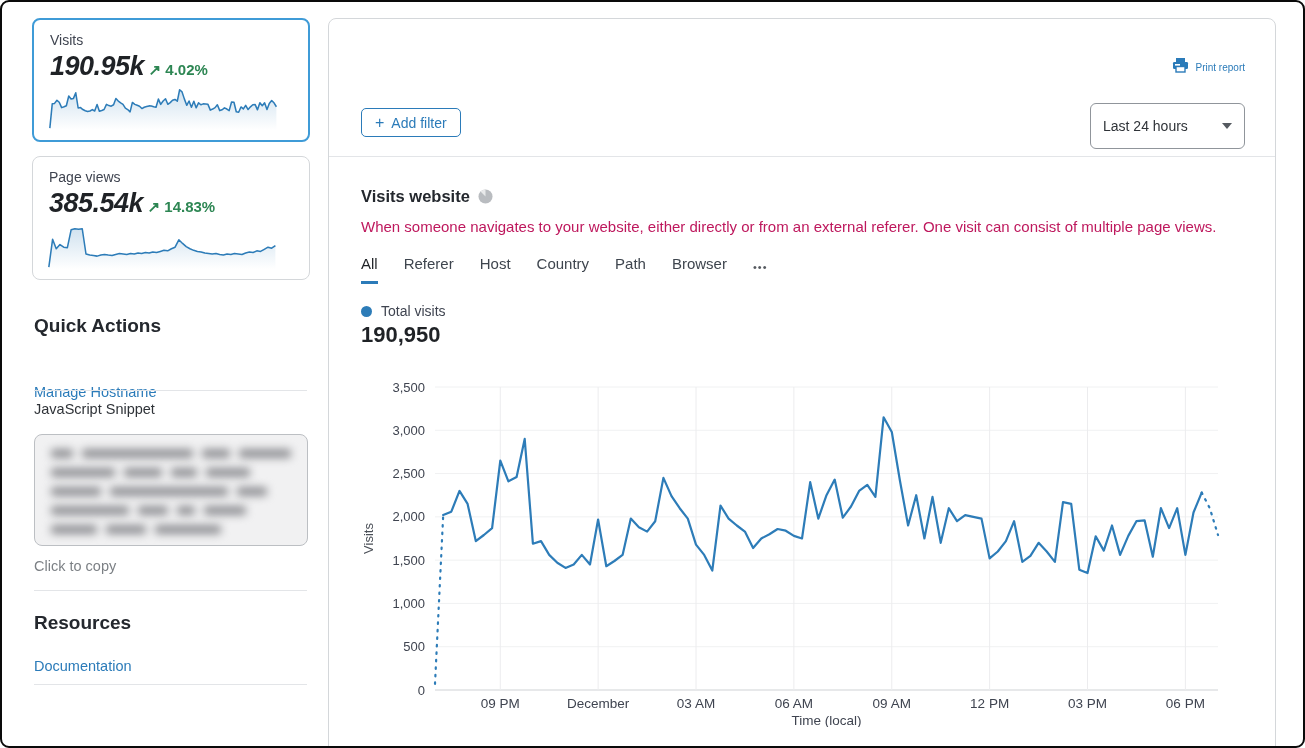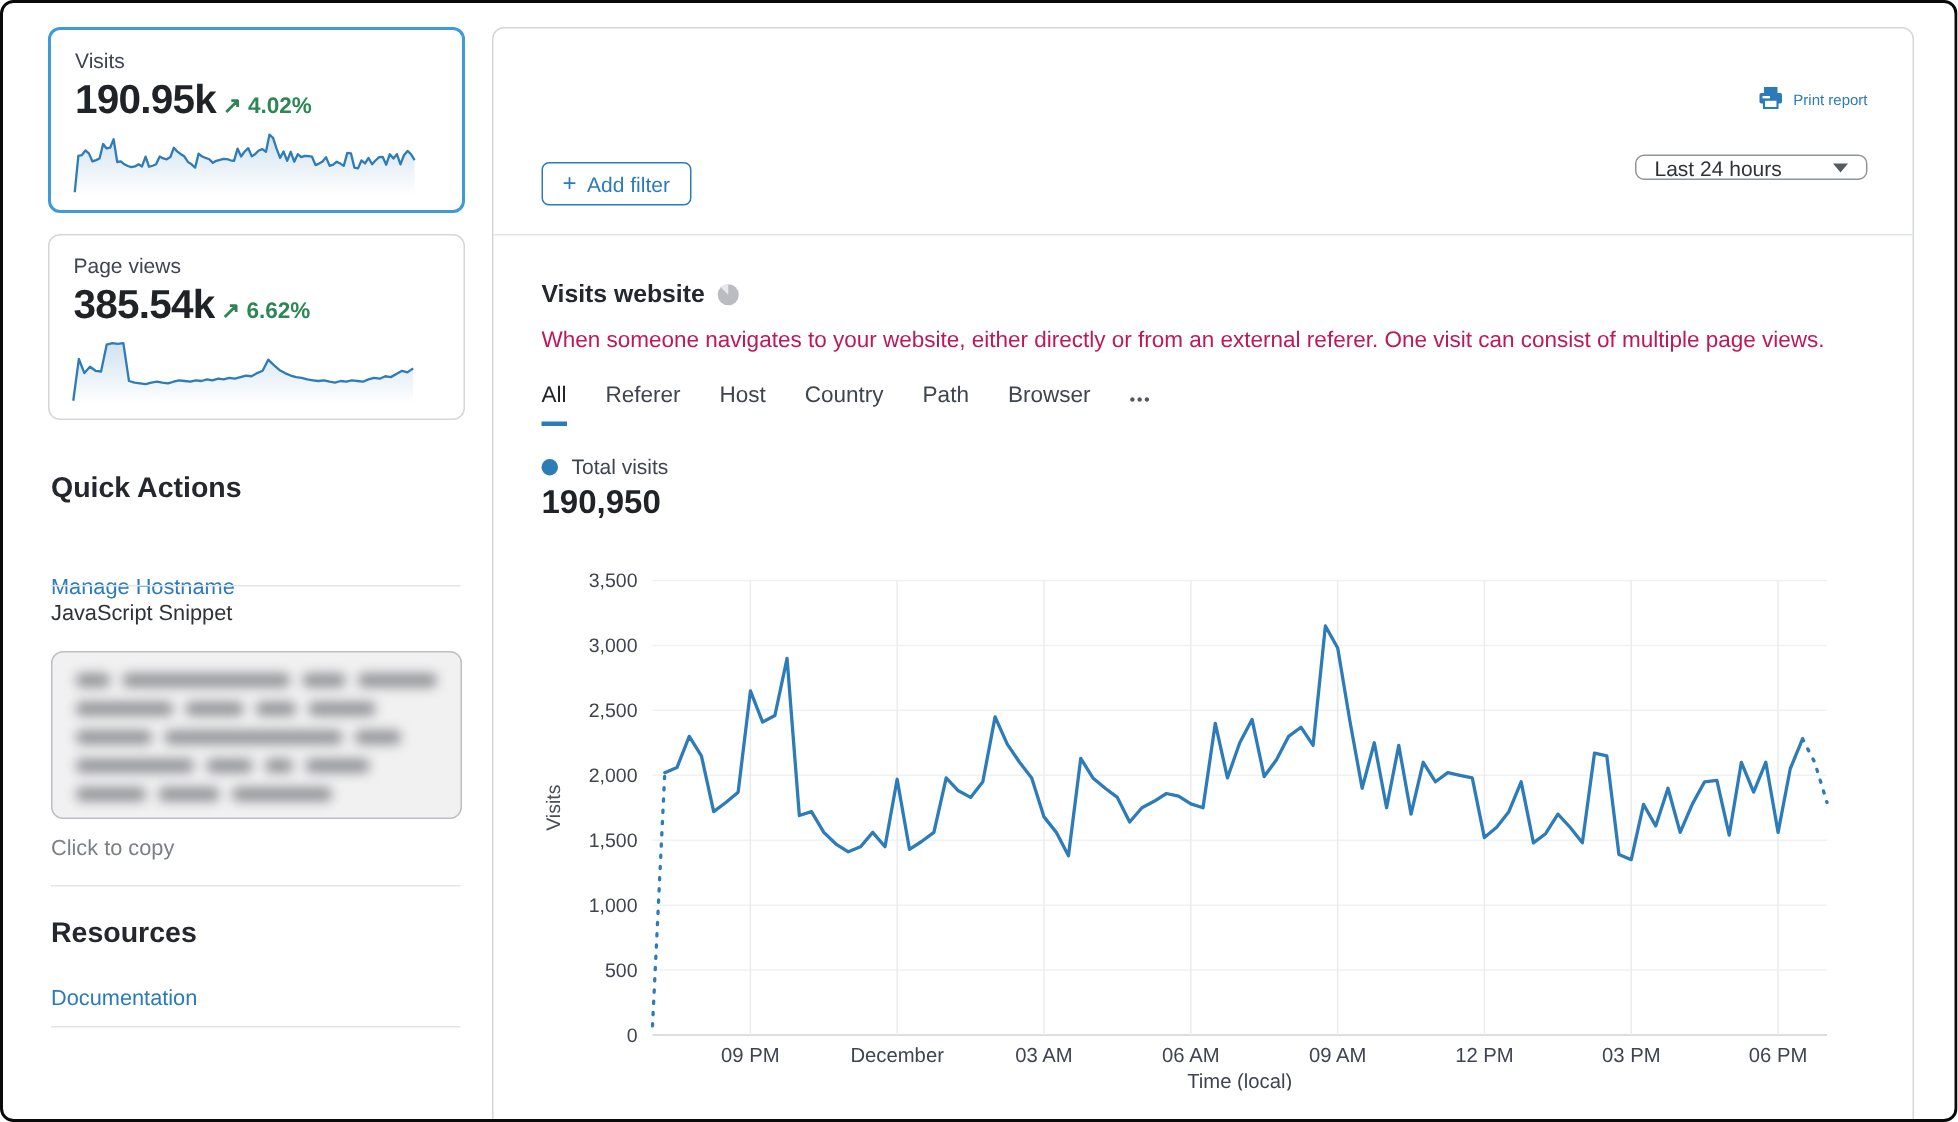--- a/index.html
+++ b/index.html
@@ -7,21 +7,21 @@
   .frame { position:relative; width:1305px; height:748px; background:#fff;
            border:2px solid #0a0a0a; border-radius:9px; overflow:hidden; }
 
   
   .metric-card { position:absolute; left:30px; width:278px; height:124px;
                  background:#fff; border-radius:8px; cursor:pointer; }
   .metric-card.selected { border:2px solid #3f9bd7; }
   .metric-card.plain    { border:1px solid #d4d7da; }
   .metric-card .label { position:absolute; left:16px; top:12px; font-size:14px; color:#3f4450; }
   .metric-card .valrow { position:absolute; left:16px; top:31px; white-space:nowrap; }
-  .metric-card .value { font-size:27px; font-weight:bold; color:#1f2226; letter-spacing:-0.5px; }
+  .metric-card .value { font-size:27px; font-weight:bold; color:#1f2226; letter-spacing:-0.5px;font-style:italic; }
   .metric-card .delta { font-size:15px; font-weight:bold; color:#2d8653; }
   .spark { position:absolute; left:12px; right:12px; bottom:8px; height:48px; }
 
   .side-h2 { position:absolute; left:32px; font-size:19px; font-weight:bold; color:#24282e; }
   .side-link { position:absolute; left:32px; font-size:14.5px; color:#2b7bb9; cursor:pointer; }
   .side-text { position:absolute; left:32px; font-size:14.5px; color:#2f3338; }
   .side-div { position:absolute; left:32px; width:273px; border-top:1px solid #e3e5e8; }
   .muted { color:#7c8085; }
 
   .snippet-box { position:absolute; left:32px; top:432px; width:274px; height:112px;
@@ -38,21 +38,21 @@
   .panel { position:absolute; left:326px; top:16px; width:948px; height:760px;
            background:#fff; border:1px solid #d4d7da; border-radius:8px; }
   .panel-title { position:absolute; left:32px; top:36px; font-size:20px; font-weight:bold;
                  color:#232629; white-space:nowrap; }
   .print-link { position:absolute; right:30px; top:38px; font-size:10px; color:#2b7bb9;
                 cursor:pointer; display:flex; align-items:flex-end; gap:7px; }
   .add-filter { position:absolute; left:32px; top:89px; height:29px; padding:0 13px;
                 border:1px solid #2b7bb9; border-radius:5px; background:#fff; color:#2b7bb9;
                 font-size:14px; font-family:inherit; cursor:pointer; display:flex;
                 align-items:center; gap:7px; }
-  .range-select { position:absolute; right:30px; top:84px; width:155px; height:17px;
+  .range-select { position:absolute; right:30px; top:84px; width:155px; height:46px;
                   border:1px solid #90959b; border-radius:6px; background:#fff; cursor:pointer;
                   display:flex; align-items:center; padding:0 12px; font-size:14px; color:#2f3338; }
   .caret { width:0; height:0; border-left:5px solid transparent; border-right:5px solid transparent;
            border-top:6px solid #555a60; margin-left:auto; }
   .panel-div { position:absolute; left:0; right:0; top:137px; border-top:1px solid #e3e5e8; }
 
   .sum-title { position:absolute; left:32px; top:168px; font-size:16.5px; font-weight:bold;
                color:#24282e; display:flex; align-items:center; gap:8px; }
   .sum-desc { position:absolute; left:32px; top:199px; font-size:15px; color:#be185d; white-space:nowrap; }
   .tabs { position:absolute; left:32px; top:236px; display:flex; gap:26px; font-size:15px; color:#3e454e; }
@@ -85,21 +85,21 @@
         </defs>
         <polygon points="4,48 4.0,46.0 6.5,20.7 8.9,20.2 11.4,17.0 13.8,19.0 16.3,24.6 18.8,23.7 21.2,22.6 23.7,12.5 26.1,15.6 28.6,15.0 31.0,9.2 33.5,25.0 36.0,24.6 38.4,26.6 40.9,27.8 43.3,28.6 45.8,28.1 48.3,26.6 50.7,28.1 53.2,21.3 55.6,28.3 58.1,27.6 60.5,26.6 63.0,21.2 65.5,22.5 67.9,23.1 70.4,21.6 72.8,15.1 75.3,17.8 77.8,19.6 80.2,21.2 82.7,25.1 85.1,26.6 87.6,29.0 90.0,19.2 92.5,21.2 95.0,22.2 97.4,23.1 99.9,25.6 102.3,24.2 104.8,23.5 107.3,22.8 109.7,23.0 112.2,23.8 114.6,24.2 117.1,15.7 119.5,21.2 122.0,17.7 124.5,15.4 126.9,21.1 129.4,19.4 131.8,17.0 134.3,16.1 136.8,17.9 139.2,6.0 141.7,8.2 144.1,15.5 146.6,22.2 149.0,17.7 151.5,24.2 154.0,17.9 156.4,24.8 158.9,19.6 161.3,21.6 163.8,20.7 166.3,20.9 168.7,21.2 171.2,27.2 173.6,26.1 176.1,24.6 178.5,21.6 181.0,27.7 183.5,26.8 185.9,24.8 188.4,26.1 190.8,27.7 193.3,18.7 195.8,19.0 198.2,28.9 200.7,29.4 203.1,23.9 205.6,26.0 208.0,22.2 210.5,26.6 213.0,23.8 215.4,21.6 217.9,21.5 220.3,26.9 222.8,19.6 225.3,22.6 227.7,19.6 230.2,26.6 232.6,20.3 235.1,17.3 237.5,19.6 240.0,23.7 240,48" fill="url(#g-visits-sparkline)"></polygon>
         <polyline points="4.0,46.0 6.5,20.7 8.9,20.2 11.4,17.0 13.8,19.0 16.3,24.6 18.8,23.7 21.2,22.6 23.7,12.5 26.1,15.6 28.6,15.0 31.0,9.2 33.5,25.0 36.0,24.6 38.4,26.6 40.9,27.8 43.3,28.6 45.8,28.1 48.3,26.6 50.7,28.1 53.2,21.3 55.6,28.3 58.1,27.6 60.5,26.6 63.0,21.2 65.5,22.5 67.9,23.1 70.4,21.6 72.8,15.1 75.3,17.8 77.8,19.6 80.2,21.2 82.7,25.1 85.1,26.6 87.6,29.0 90.0,19.2 92.5,21.2 95.0,22.2 97.4,23.1 99.9,25.6 102.3,24.2 104.8,23.5 107.3,22.8 109.7,23.0 112.2,23.8 114.6,24.2 117.1,15.7 119.5,21.2 122.0,17.7 124.5,15.4 126.9,21.1 129.4,19.4 131.8,17.0 134.3,16.1 136.8,17.9 139.2,6.0 141.7,8.2 144.1,15.5 146.6,22.2 149.0,17.7 151.5,24.2 154.0,17.9 156.4,24.8 158.9,19.6 161.3,21.6 163.8,20.7 166.3,20.9 168.7,21.2 171.2,27.2 173.6,26.1 176.1,24.6 178.5,21.6 181.0,27.7 183.5,26.8 185.9,24.8 188.4,26.1 190.8,27.7 193.3,18.7 195.8,19.0 198.2,28.9 200.7,29.4 203.1,23.9 205.6,26.0 208.0,22.2 210.5,26.6 213.0,23.8 215.4,21.6 217.9,21.5 220.3,26.9 222.8,19.6 225.3,22.6 227.7,19.6 230.2,26.6 232.6,20.3 235.1,17.3 237.5,19.6 240.0,23.7" fill="none" stroke="#2d7cb8" stroke-width="1.6" stroke-linejoin="round"></polyline>
       </svg>
   </div>
 
   <div class="metric-card plain" style="top:154px;">
     <div class="label">Page views</div>
     <div class="valrow">
       <span class="value">385.54k</span>
-      <span class="delta"><span>↗</span> <span>6.62%</span></span>
+      <span class="delta"><span>↗</span> <span>14.83%</span></span>
     </div>
     <svg class="spark" viewBox="0 0 244 50" preserveAspectRatio="none">
         <defs>
           <linearGradient id="g-pageviews-sparkline" x1="0" y1="0" x2="0" y2="1">
             <stop offset="0" stop-color="#2d7cb8" stop-opacity="0.22"></stop>
             <stop offset="1" stop-color="#2d7cb8" stop-opacity="0"></stop>
           </linearGradient>
         </defs>
         <polygon points="4,48 4.0,46.0 7.9,17.0 11.7,26.8 15.6,22.4 19.5,25.2 23.3,25.7 27.2,7.1 31.1,6.0 35.0,6.5 38.8,6.0 42.7,32.3 46.6,33.4 50.4,33.9 54.3,34.5 58.2,33.4 62.0,32.8 65.9,33.4 69.8,33.9 73.6,32.8 77.5,31.8 81.4,32.3 85.2,32.8 89.1,31.8 93.0,32.3 96.9,31.2 100.7,31.8 104.6,30.7 108.5,31.2 112.3,30.1 116.2,30.7 120.1,29.6 123.9,28.5 127.8,29.0 131.7,26.8 135.5,25.2 139.4,17.5 143.3,21.3 147.1,24.6 151.0,26.8 154.9,28.5 158.8,29.6 162.6,30.1 166.5,31.2 170.4,31.8 174.2,32.3 178.1,31.8 182.0,32.8 185.8,33.4 189.7,32.3 193.6,32.8 197.4,31.8 201.3,32.3 205.2,32.8 209.0,31.2 212.9,30.1 216.8,30.7 220.7,29.0 224.5,29.6 228.4,27.4 232.3,25.2 236.1,26.3 240.0,23.5 240,48" fill="url(#g-pageviews-sparkline)"></polygon>
         <polyline points="4.0,46.0 7.9,17.0 11.7,26.8 15.6,22.4 19.5,25.2 23.3,25.7 27.2,7.1 31.1,6.0 35.0,6.5 38.8,6.0 42.7,32.3 46.6,33.4 50.4,33.9 54.3,34.5 58.2,33.4 62.0,32.8 65.9,33.4 69.8,33.9 73.6,32.8 77.5,31.8 81.4,32.3 85.2,32.8 89.1,31.8 93.0,32.3 96.9,31.2 100.7,31.8 104.6,30.7 108.5,31.2 112.3,30.1 116.2,30.7 120.1,29.6 123.9,28.5 127.8,29.0 131.7,26.8 135.5,25.2 139.4,17.5 143.3,21.3 147.1,24.6 151.0,26.8 154.9,28.5 158.8,29.6 162.6,30.1 166.5,31.2 170.4,31.8 174.2,32.3 178.1,31.8 182.0,32.8 185.8,33.4 189.7,32.3 193.6,32.8 197.4,31.8 201.3,32.3 205.2,32.8 209.0,31.2 212.9,30.1 216.8,30.7 220.7,29.0 224.5,29.6 228.4,27.4 232.3,25.2 236.1,26.3 240.0,23.5" fill="none" stroke="#2d7cb8" stroke-width="1.6" stroke-linejoin="round"></polyline>

